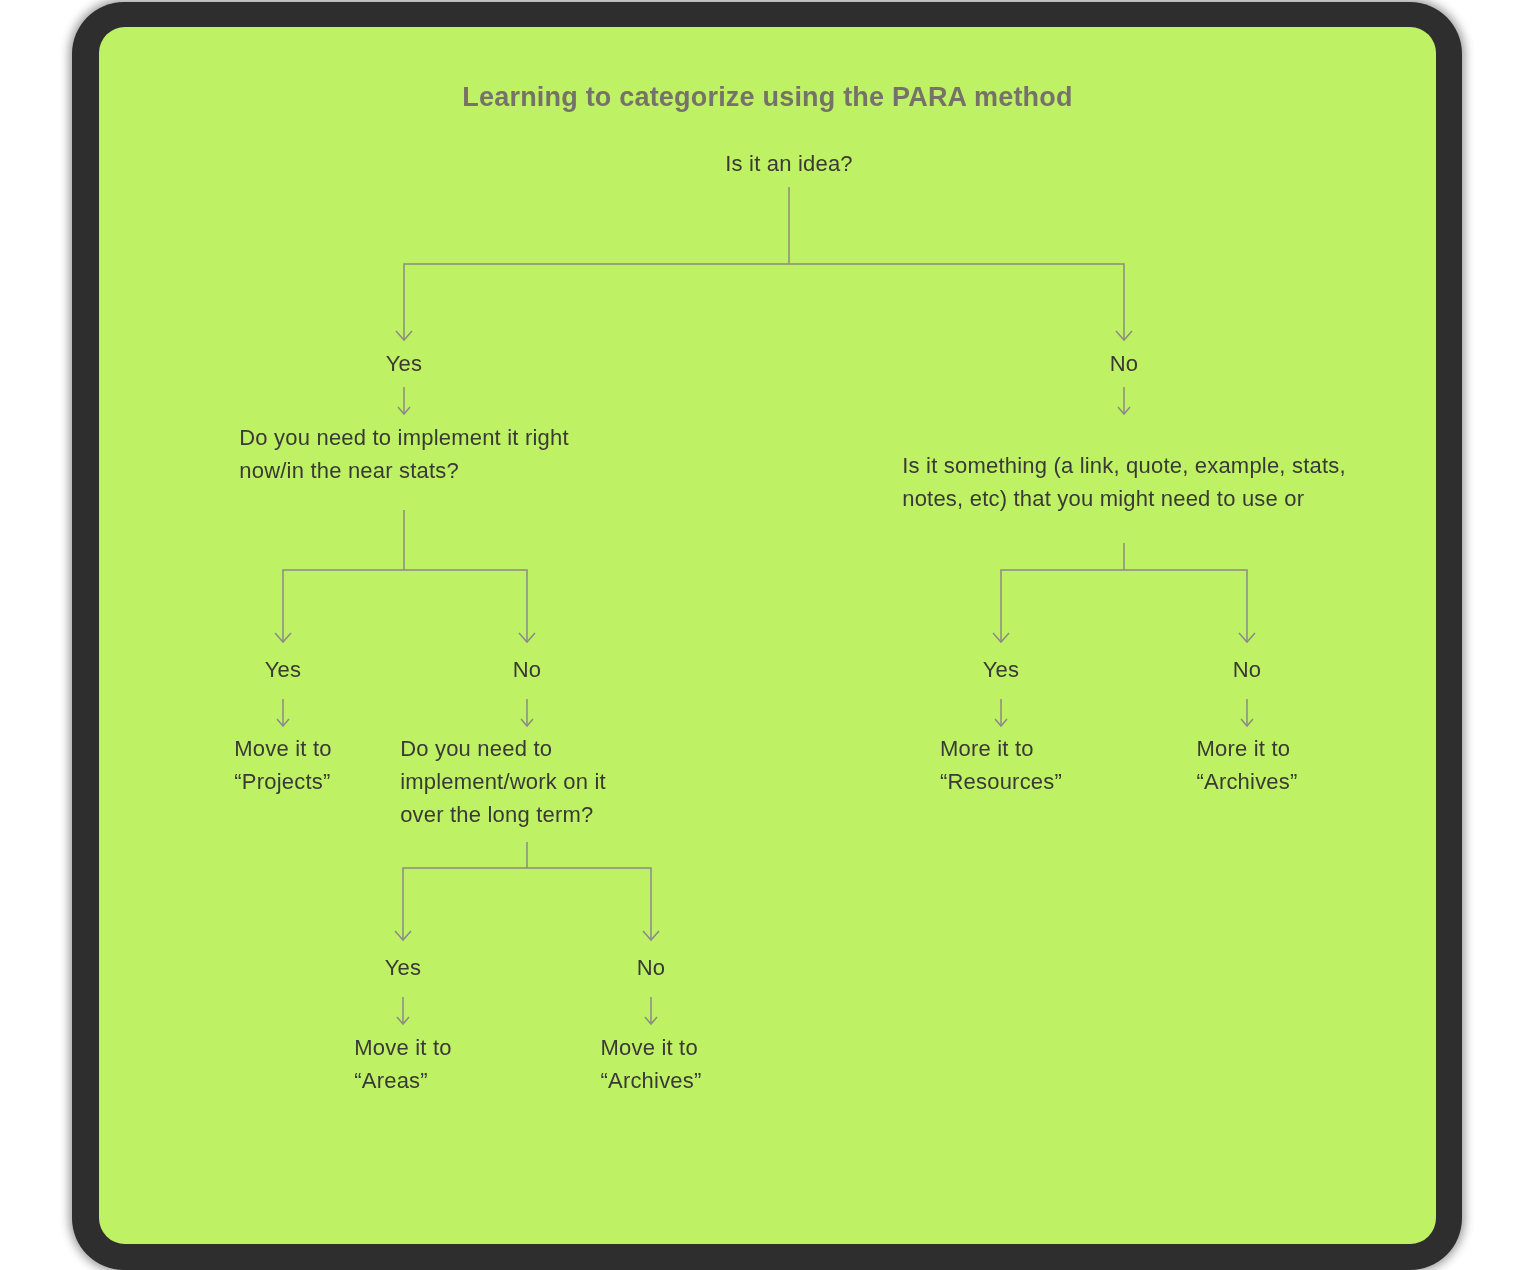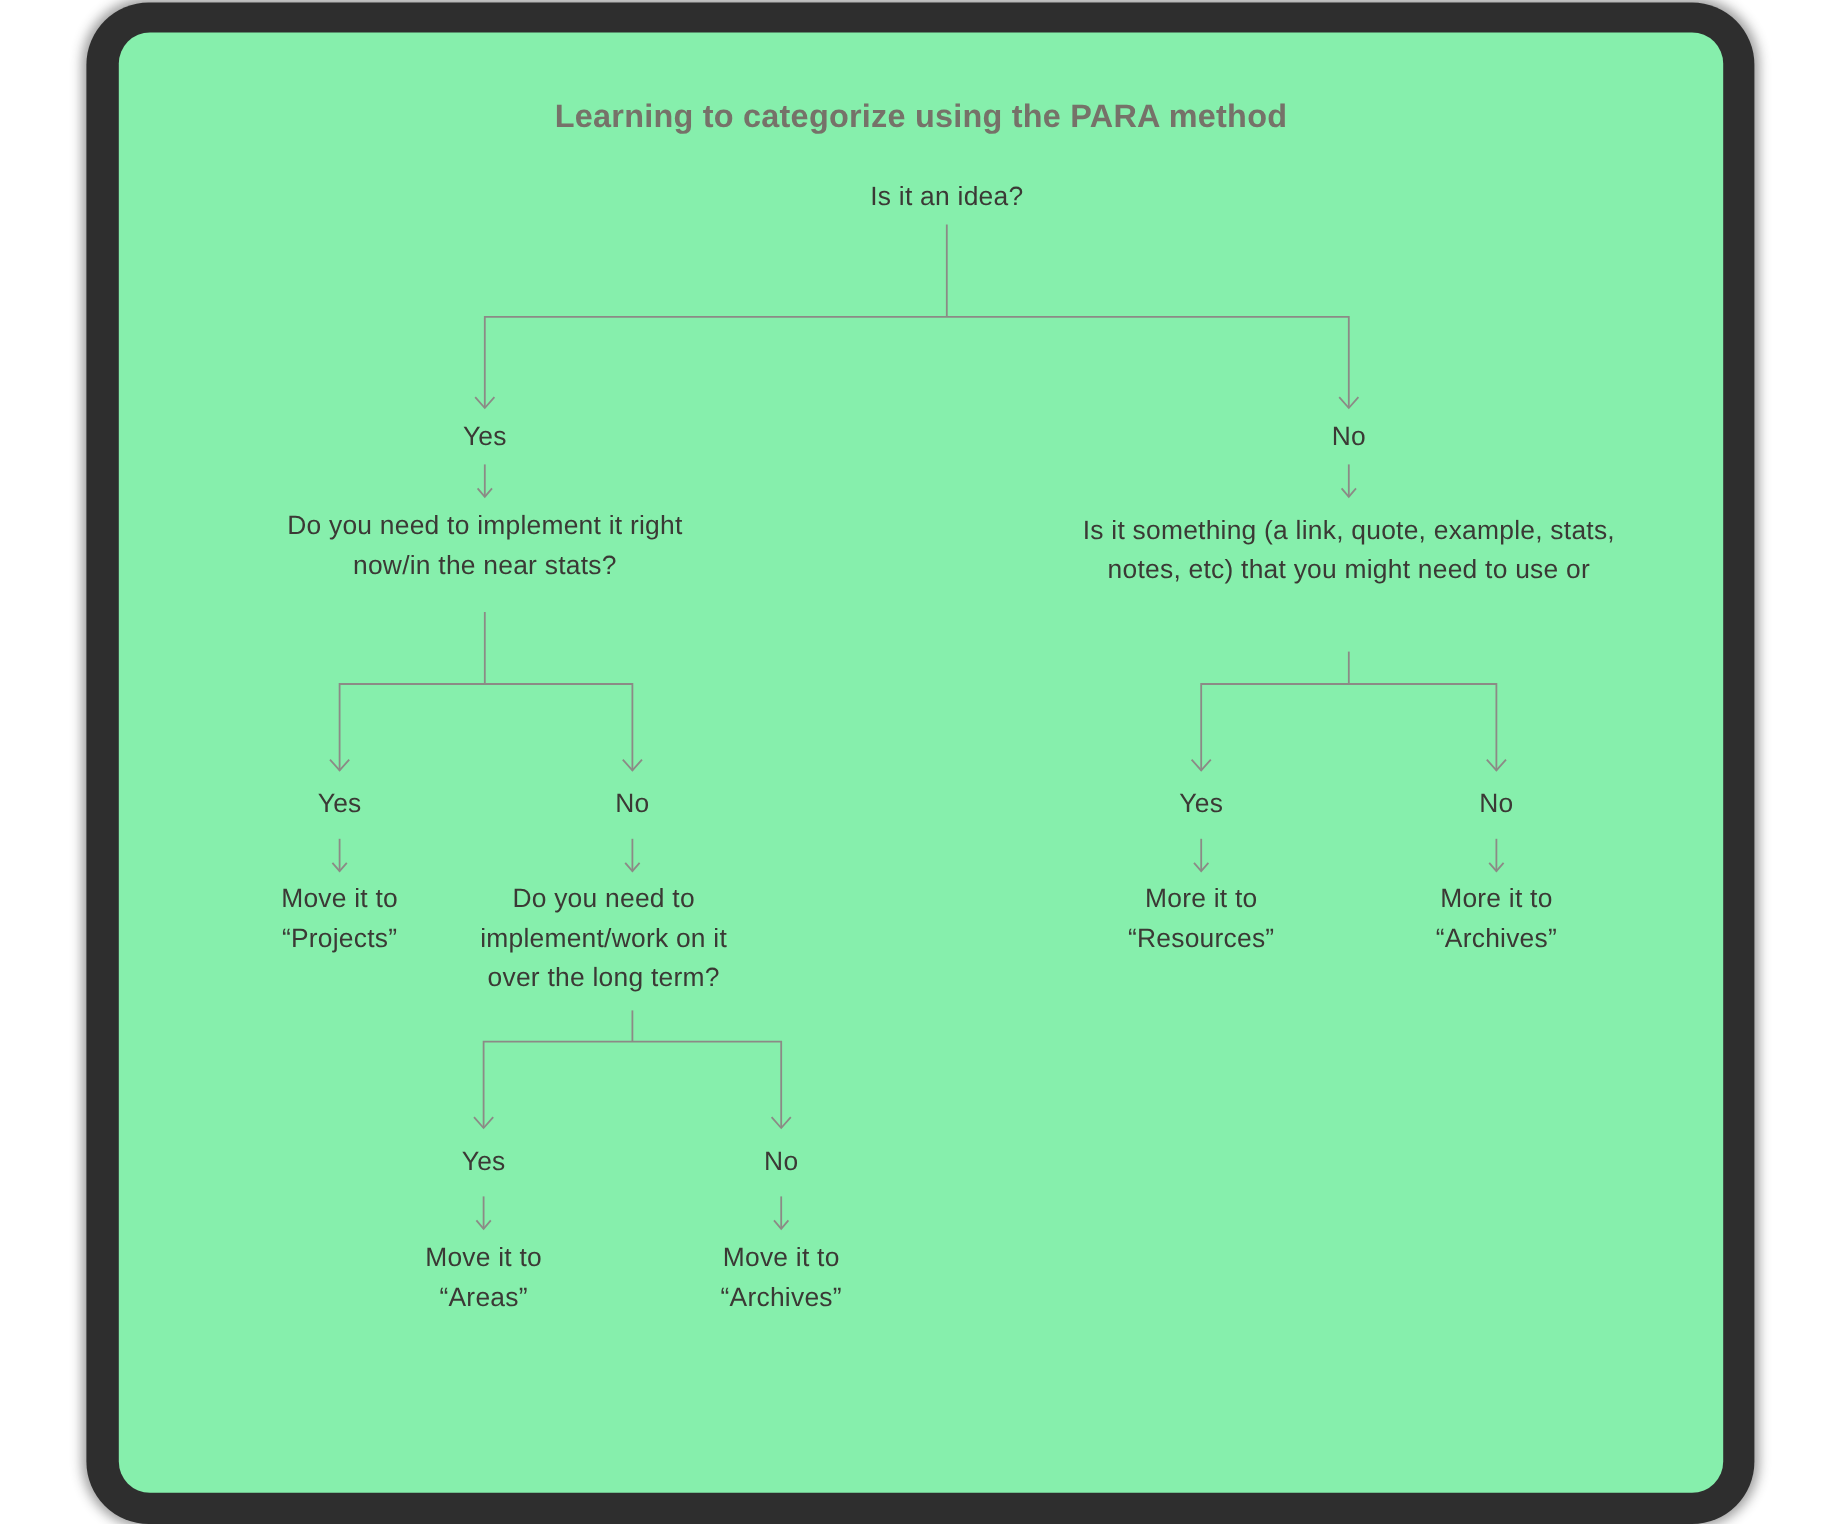--- a/index.html
+++ b/index.html
@@ -24,21 +24,21 @@
     background: #2e2e2e;
     border-radius: 52px;
     box-shadow: 0 0 10px 3px rgba(40,40,40,0.45);
   }
   .card {
     position: absolute;
     left: 99px;
     top: 27px;
     width: 1337px;
     height: 1217px;
-    background: #86efac;
+    background: #bef264;
     border-radius: 26px;
   }
   .card-title {
     position: absolute;
     left: 0;
     top: 55px;
     width: 100%;
     text-align: center;
     font-size: 27px;
     font-weight: 700;
@@ -56,21 +56,20 @@
     fill: none;
     stroke: #8c8a86;
     stroke-width: 1.5;
     stroke-linecap: butt;
     stroke-linejoin: miter;
   }
   .node {
     position: absolute;
     transform: translateX(-50%);
     width: max-content;
-    text-align: center;
     font-size: 22px;
     line-height: 33px;
     letter-spacing: 0.2px;
     color: #3b3935;
     white-space: nowrap;
   }
 </style>
 </head>
 <body>
 
@@ -147,21 +146,21 @@
 
     <div class="node" style="left:690px; top:120px">Is it an idea?</div>
 
     <div class="node" style="left:305px; top:320px">Yes</div>
     <div class="node" style="left:1025px; top:320px">No</div>
 
     <div class="node" style="left:305px; top:394px">
       <div>Do you need to implement it right</div>
       <div>now/in the near stats?</div>
     </div>
-    <div class="node" style="left:1025px; top:398px">
+    <div class="node" style="left:1025px; top:422px">
       <div>Is it something (a link, quote, example, stats,</div>
       <div>notes, etc) that you might need to use or</div>
     </div>
 
     <div class="node" style="left:184px; top:626px">Yes</div>
     <div class="node" style="left:428px; top:626px">No</div>
     <div class="node" style="left:902px; top:626px">Yes</div>
     <div class="node" style="left:1148px; top:626px">No</div>
 
     <div class="node" style="left:184px; top:705px">

